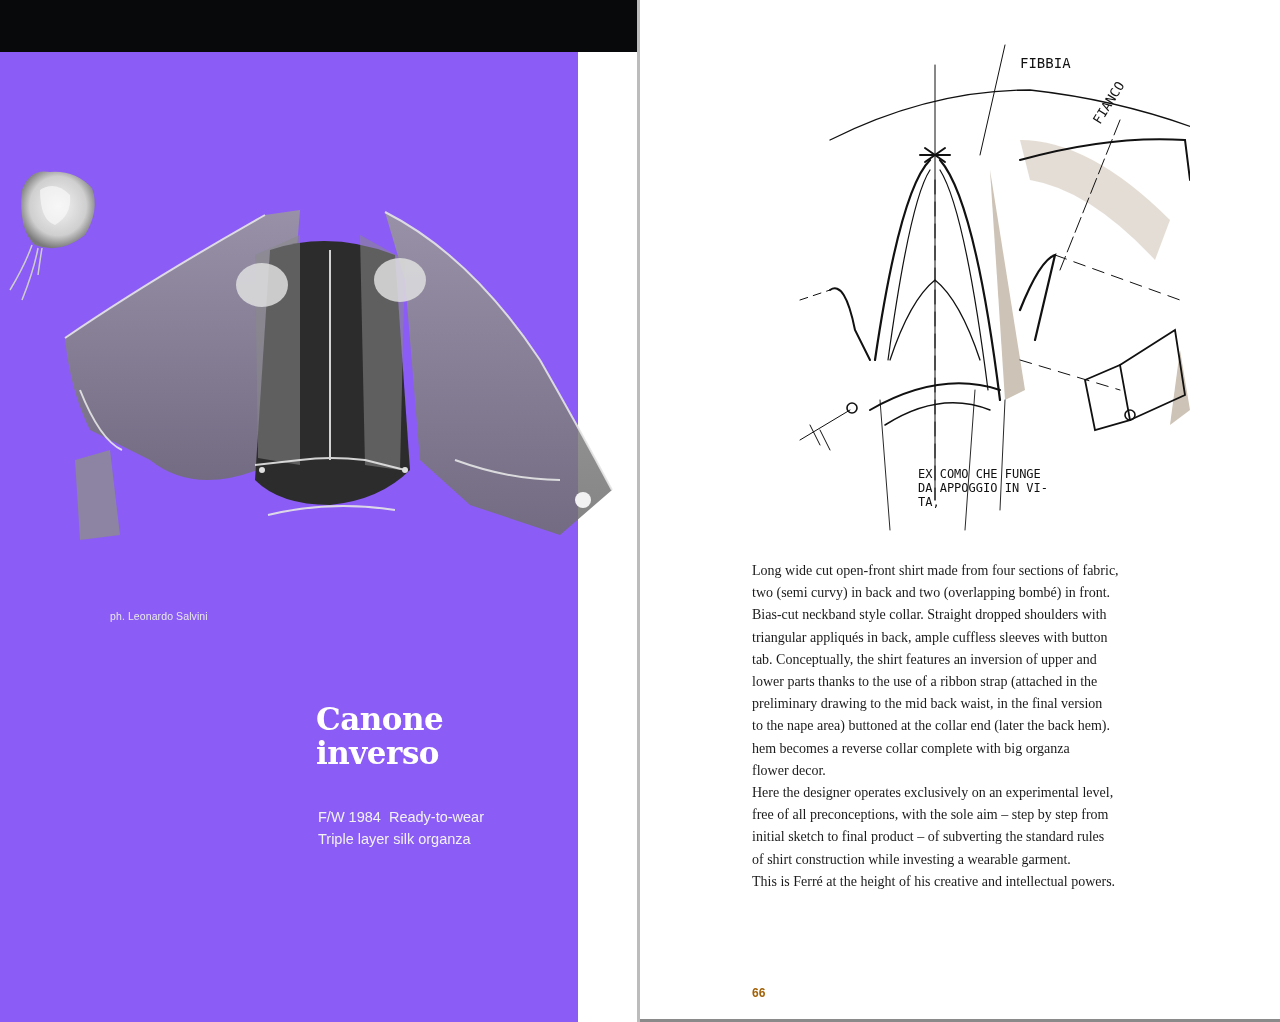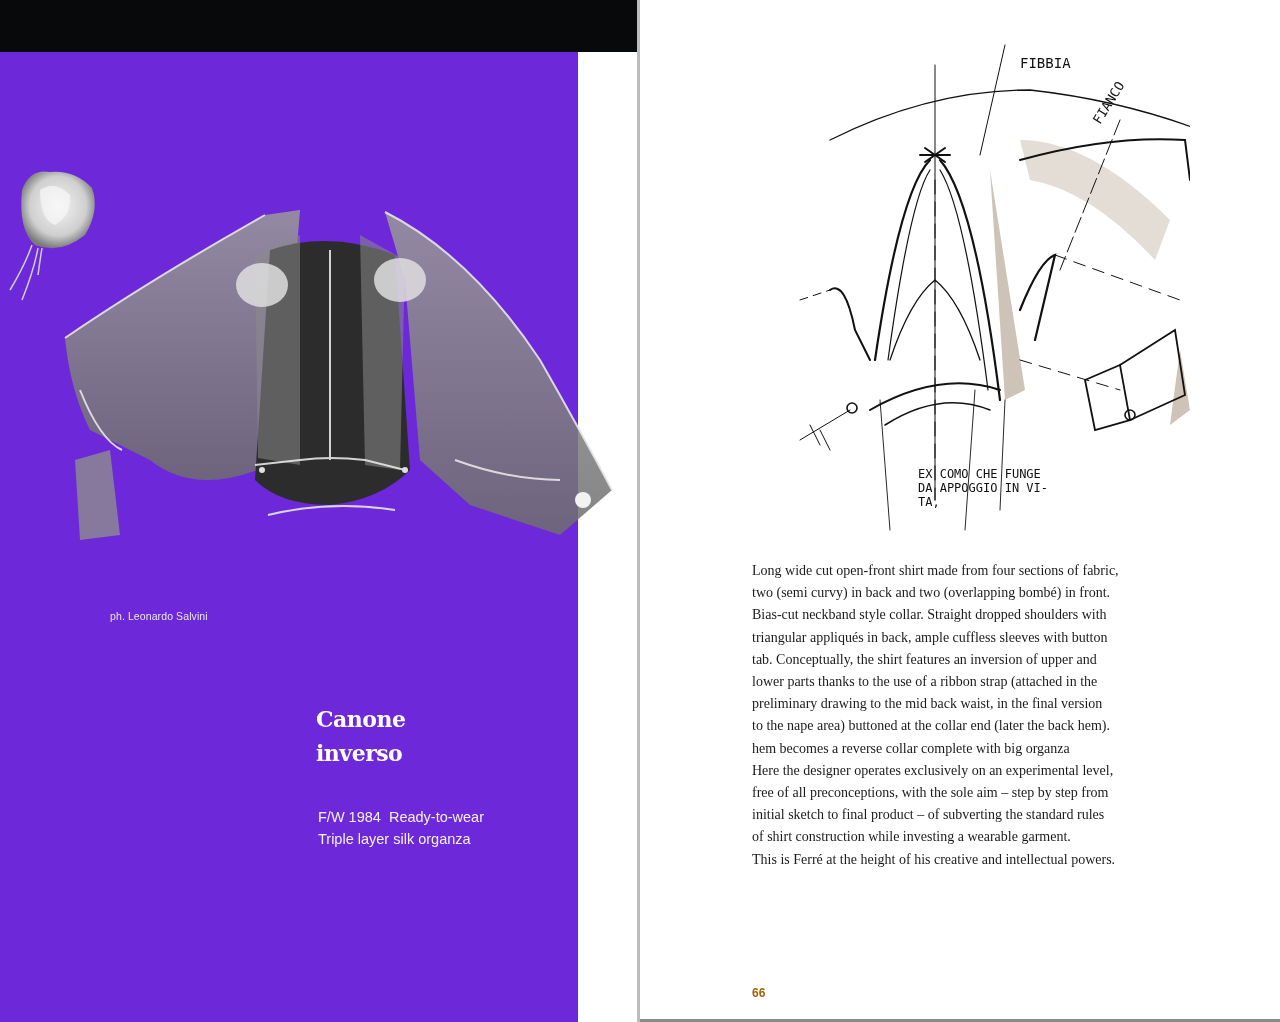--- a/index.html
+++ b/index.html
@@ -6,39 +6,39 @@
     body {
       width: 1280px; height: 1022px; position: relative; overflow: hidden;
       background: #ffffff;
       font-family: "Liberation Sans", sans-serif;
     }
     .spread { position: absolute; inset: 0; width: 1280px; height: 1022px; }
 
     
     .left-page {
       position: absolute; left: 0; top: 0; width: 578px; height: 1022px;
-      background: #6d28d9;
+      background: #8b5cf6;
     }
     .left-topbar {
       position: absolute; left: 0; top: 0; width: 637px; height: 52px;
       background: #08090b;
     }
     .spine {
       position: absolute; left: 637px; top: 0; width: 3px; height: 1022px;
       background: #bcbcbc;
     }
     .photo { position: absolute; left: 0; top: 160px; width: 637px; height: 400px; }
     .photo-credit {
       position: absolute; left: 110px; top: 610px;
       color: #e8e8e8; font-size: 10.5px; letter-spacing: 0.1px;
     }
     .title {
       position: absolute; left: 316px; top: 702px;
       color: #ffffff; font-family: "DejaVu Serif", serif; font-weight: bold;
-      font-size: 22px; line-height: 34px; letter-spacing: -0.5px;
+      font-size: 31px; line-height: 34px; letter-spacing: -0.5px;
     }
     .title span { display: block; }
     .meta {
       position: absolute; left: 318px; top: 806px;
       color: #f2f2f2; font-size: 14.5px; line-height: 22px;
     }
     .meta span { display: block; white-space: pre; }
 
     
     .right-page {
@@ -184,20 +184,21 @@
     <div class="body-text">
       <span>Long wide cut open-front shirt made from four sections of fabric,</span>
       <span>two (semi curvy) in back and two (overlapping bombé) in front.</span>
       <span>Bias-cut neckband style collar. Straight dropped shoulders with</span>
       <span>triangular appliqués in back, ample cuffless sleeves with button</span>
       <span>tab. Conceptually, the shirt features an inversion of upper and</span>
       <span>lower parts thanks to the use of a ribbon strap (attached in the</span>
       <span>preliminary drawing to the mid back waist, in the final version</span>
       <span>to the nape area) buttoned at the collar end (later the back hem).</span>
       <span>hem becomes a reverse collar complete with big organza</span>
+      <span>flower decor.</span>
       <span>Here the designer operates exclusively on an experimental level,</span>
       <span>free of all preconceptions, with the sole aim – step by step from</span>
       <span>initial sketch to final product – of subverting the standard rules</span>
       <span>of shirt construction while investing a wearable garment.</span>
       <span>This is Ferré at the height of his creative and intellectual powers.</span>
     </div>
 
     <div class="page-number">66</div>
   </div>
 

